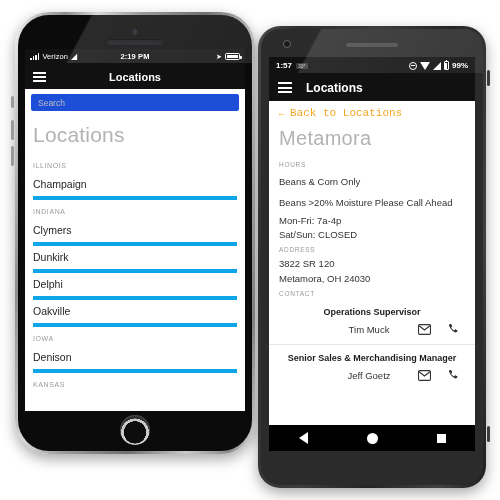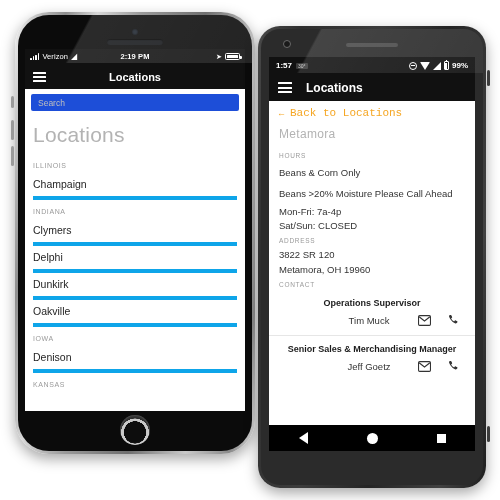--- a/index.html
+++ b/index.html
@@ -138,21 +138,21 @@
 
   .an-nav{height:27px;background:#111;color:#fff;display:flex;align-items:center;}
   .an-nav .ham{margin-left:9px;display:flex;flex-direction:column;gap:2.2px;}
   .an-nav .ham i{display:block;width:14px;height:2px;background:#fff;border-radius:.5px;}
   .an-nav .t{margin-left:14px;font-size:12px;font-weight:bold;}
 
   .an-body{flex:1;background:#fff;overflow:hidden;}
   .an-back{display:flex;align-items:center;gap:4px;padding:6px 8px 3px 8px;}
   .an-back .arw{color:#f5a623;font-size:9px;line-height:1;}
   .an-back .lbl{color:#f5a623;font-size:11px;font-family:Liberation Mono, monospace;}
-  .an-h1{font-size:12px;color:#b3b3b3;font-weight:300;padding:5px 14px 8px 10px;letter-spacing:.3px;}
+  .an-h1{font-size:20px;color:#b3b3b3;font-weight:300;padding:5px 14px 8px 10px;letter-spacing:.3px;}
   .an-sec{font-size:6.5px;color:#9a9a9a;letter-spacing:.7px;padding:3px 10px 4px 10px;}
   .an-p{font-size:9.5px;color:#333;padding:4px 10px;line-height:1.35;}
   .an-p.tight{padding-top:1px;padding-bottom:1px;}
   .an-contact{padding:3px 10px 0 10px;text-align:center;}
   .an-role{font-size:9px;font-weight:bold;color:#1c1c1c;padding:3px 0 2px 0;}
   .an-person{display:flex;align-items:center;padding:2px 0 5px 0;margin-left:41px;}
   .an-person .nm{font-size:9.5px;color:#333;flex:1;}
   .an-person .ico{display:flex;gap:16px;padding-right:6px;color:#2b2b2b;}
   .an-divider{height:1px;background:#e6e6e6;margin:0 0 2px 0;}
 
@@ -214,22 +214,22 @@
           </div>
           <div class="ios-h1">Locations</div>
           <div id="ios-groups">
               <div class="ios-group">
                 <div class="ios-group-label">ILLINOIS</div>
                 <div class="ios-row">Champaign</div>
               </div>
               <div class="ios-group">
                 <div class="ios-group-label tight">INDIANA</div>
                 <div class="ios-row">Clymers</div>
+                <div class="ios-row">Dunkirk</div>
                 <div class="ios-row">Delphi</div>
-                <div class="ios-row">Dunkirk</div>
                 <div class="ios-row">Oakville</div>
               </div>
               <div class="ios-group">
                 <div class="ios-group-label tight">IOWA</div>
                 <div class="ios-row">Denison</div>
               </div>
               <div class="ios-group">
                 <div class="ios-group-label tight">KANSAS</div>
               </div>
             </div>
@@ -290,21 +290,21 @@
               <div class="an-p">Beans &gt;20% Moisture Please Call Ahead</div>
             </div>
           <div id="an-sched">
               <div class="an-p tight">Mon-Fri: 7a-4p</div>
               <div class="an-p tight">Sat/Sun: CLOSED</div>
             </div>
 
           <div class="an-sec">ADDRESS</div>
           <div id="an-addr">
               <div class="an-p tight">3822 SR 120</div>
-              <div class="an-p tight">Metamora, OH 19960</div>
+              <div class="an-p tight">Metamora, OH 24030</div>
             </div>
 
           <div class="an-sec">CONTACT</div>
           <div id="an-contacts">
               <div class="an-contact">
                 <div class="an-role">Operations Supervisor</div>
                 <div class="an-person">
                   <span class="nm">Tim Muck</span>
                   <span class="ico">
                     <span><svg width="13" height="11" viewBox="0 0 24 20">

